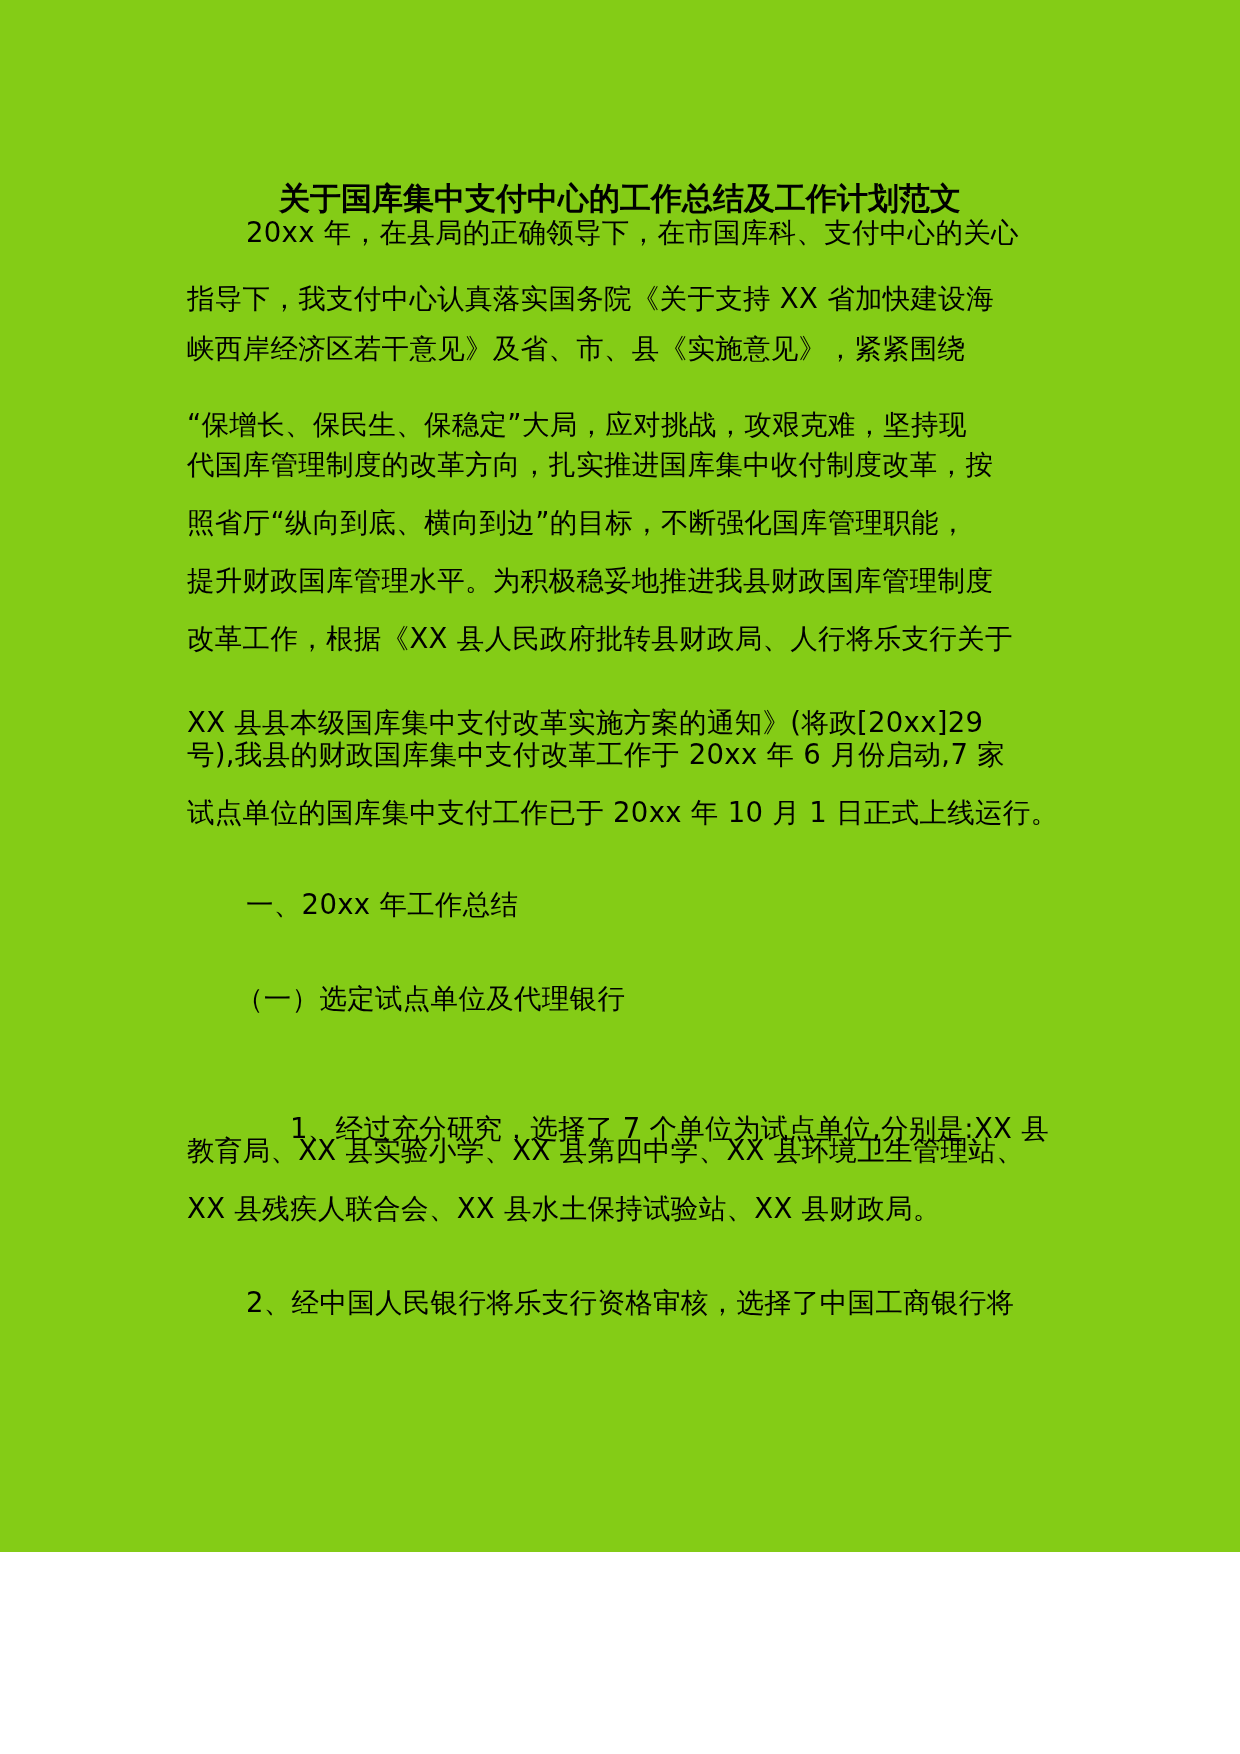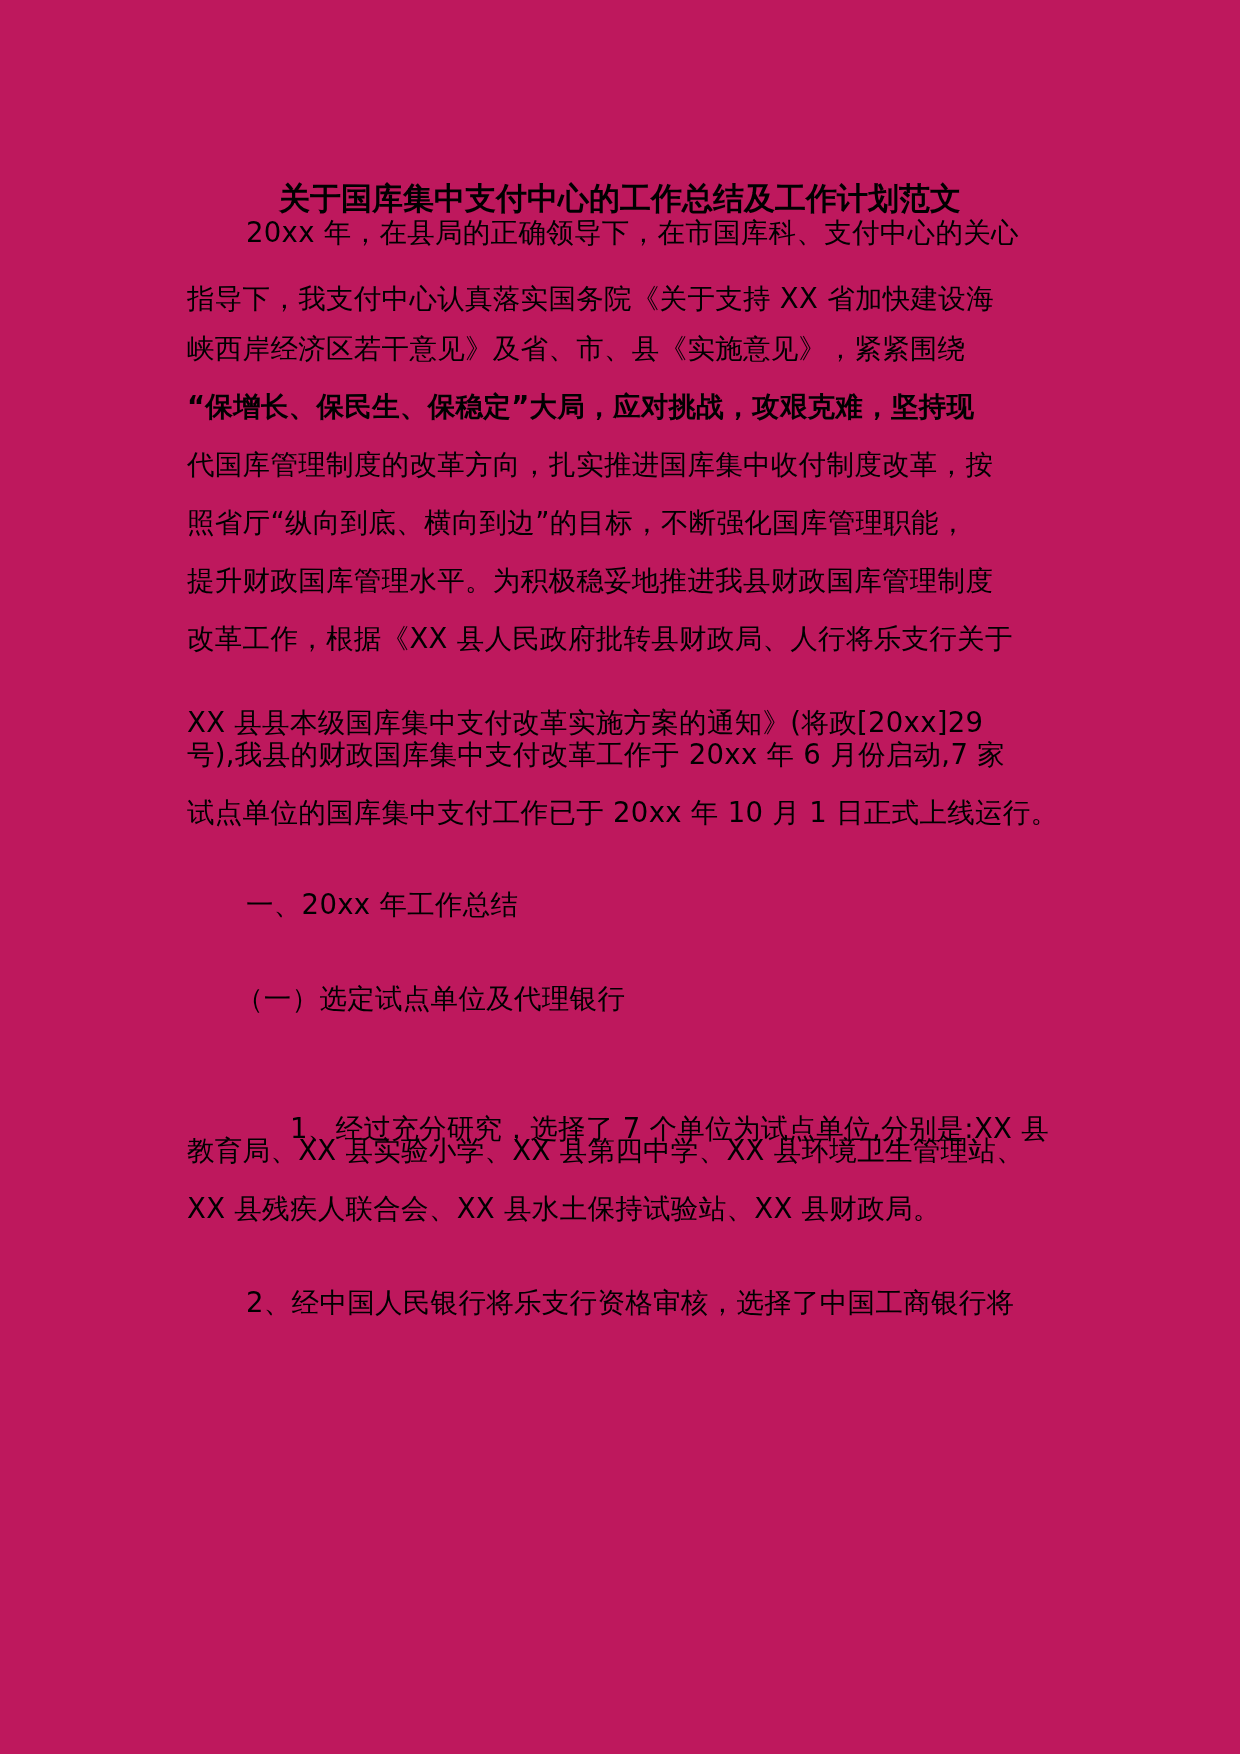--- a/index.html
+++ b/index.html
@@ -1,33 +1,33 @@
 <!DOCTYPE html>
 <html><head>
   <meta charset="utf-8">
   <style>
     html, body { margin: 0; padding: 0; background: #ffffff; }
     body { width: 1240px; height: 1754px; position: relative; overflow: hidden; font-family: "DejaVu Sans", sans-serif; color: #000; }
-    .page { position: absolute; left: 0; top: 0; width: 1240px; height: 1754px; background: #be185d; }
+    .page { position: absolute; left: 0; top: 0; width: 1240px; height: 1552px; background: #84cc16; }
     .title { position: absolute; left: 0; top: 178px; width: 1240px; text-align: center; font-size: 31px; font-weight: bold; letter-spacing: 0px; line-height: 40px; }
     .line { position: absolute; left: 187px; font-size: 27.5px; line-height: 40px; white-space: nowrap; letter-spacing: 0.3px; }
     .indent { left: 246px; }
     .h1 { left: 246px; }
     .h2 { left: 236px; }
   </style>
 </head>
 <body>
 
 <div class="page">
   <div class="title">关于国库集中支付中心的工作总结及工作计划范文</div>
 
   <div class="line indent" style="top:212px;text-align:right;">20xx 年，在县局的正确领导下，在市国库科、支付中心的关心</div>
   <div class="line" style="top:270px;margin-top:8px;">指导下，我支付中心认真落实国务院《关于支持 XX 省加快建设海</div>
   <div class="line" style="top:328px;">峡西岸经济区若干意见》及省、市、县《实施意见》，紧紧围绕</div>
-  <div class="line" style="top:386px;font-weight:bold;">“保增长、保民生、保稳定”大局，应对挑战，攻艰克难，坚持现</div>
+  <div class="line" style="top:404px;">“保增长、保民生、保稳定”大局，应对挑战，攻艰克难，坚持现</div>
   <div class="line" style="top:444px;">代国库管理制度的改革方向，扎实推进国库集中收付制度改革，按</div>
   <div class="line" style="top:502px;">照省厅“纵向到底、横向到边”的目标，不断强化国库管理职能，</div>
   <div class="line" style="top:560px;">提升财政国库管理水平。为积极稳妥地推进我县财政国库管理制度</div>
   <div class="line" style="top:618px;">改革工作，根据《XX 县人民政府批转县财政局、人行将乐支行关于</div>
   <div class="line" style="top:676px;margin-top:26px;">XX 县县本级国库集中支付改革实施方案的通知》(将政[20xx]29</div>
   <div class="line" style="top:734px;">号),我县的财政国库集中支付改革工作于 20xx 年 6 月份启动,7 家</div>
   <div class="line" style="top:792px;">试点单位的国库集中支付工作已于 20xx 年 10 月 1 日正式上线运行。</div>
 
   <div class="line h1" style="top:884px;">一、20xx 年工作总结</div>
   <div class="line h2" style="top:978px;">（一）选定试点单位及代理银行</div>

